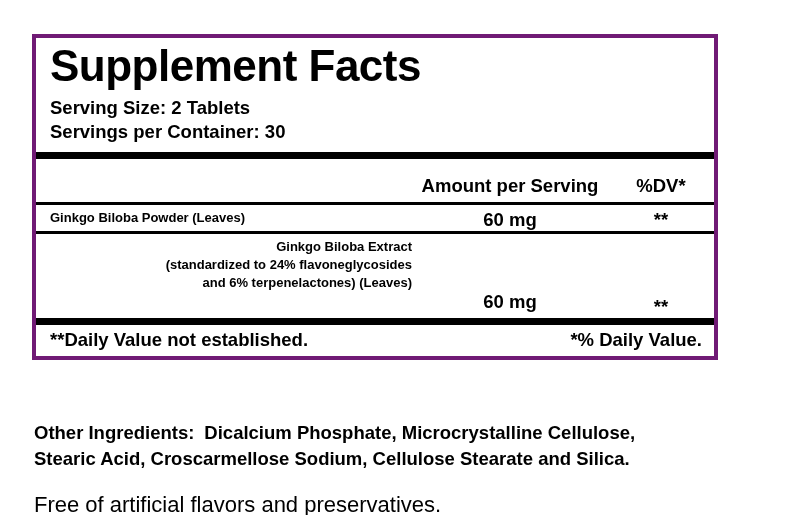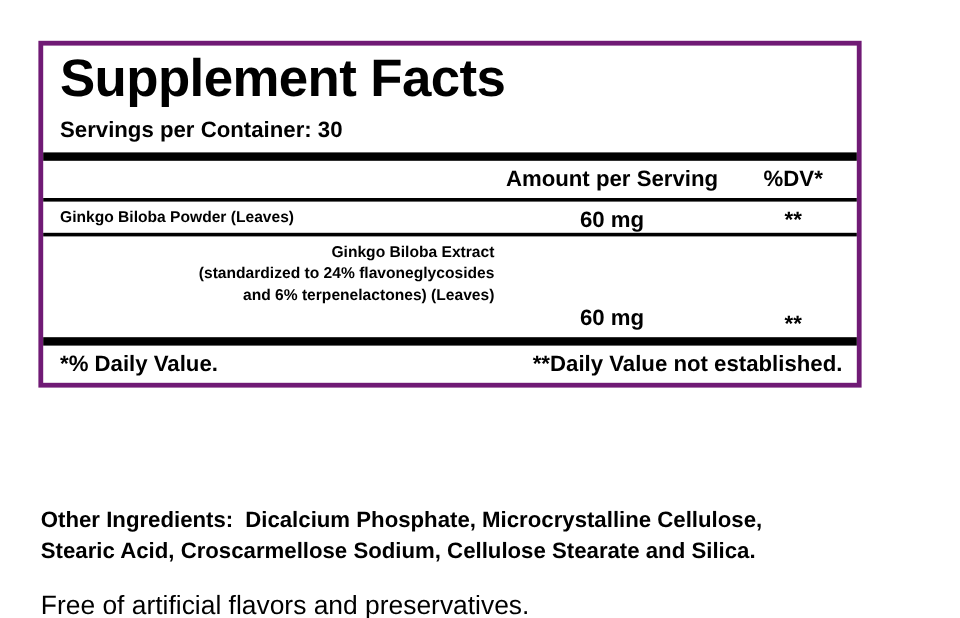--- a/index.html
+++ b/index.html
@@ -83,21 +83,21 @@
     padding: 0;
   }
 
   .col-name   { width: 376px; }
   .col-amount { width: 196px; }
   .col-dv     { width: 106px; }
 
   .hdr-row td {
     font-size: 18.5px;
     font-weight: bold;
-    padding: 4px 0 5px 0;
+    padding: 16px 0 5px 0;
     white-space: nowrap;
     margin-top: 24px;
   }
   .hdr-amount {
     text-align: center;
   }
   .hdr-dv {
     text-align: center;
   }
 
@@ -162,20 +162,21 @@
 <div id="page">
 
   <div class="panel">
     <div class="panel-inner">
 
       <div class="title-row">
         <div class="title">Supplement Facts</div>
       </div>
 
       <div class="serving-block">
+        <div class="serving-line">Serving Size: 2 Tablets</div>
         <div class="serving-line">Servings per Container: 30</div>
       </div>
 
       <div class="rule-thick"></div>
 
       <table class="tbl">
         <colgroup>
           <col class="col-name">
           <col class="col-amount">
           <col class="col-dv">
@@ -223,22 +224,22 @@
             </td>
             <td class="ing-amount lower">60 mg</td>
             <td class="ing-dv lower">**</td>
           </tr>
         </tbody>
       </table>
 
       <div class="rule-thick"></div>
 
       <div class="footnote">
+        <span>**Daily Value not established.</span>
         <span>*% Daily Value.</span>
-        <span>**Daily Value not established.</span>
       </div>
 
     </div>
   </div>
 
   <div class="below">
     <div class="other-ing">
       <span class="lbl">Other Ingredients:</span><span>Dicalcium Phosphate, Microcrystalline Cellulose,</span>
       <div>Stearic Acid, Croscarmellose Sodium, Cellulose Stearate and Silica.</div>
     </div>

